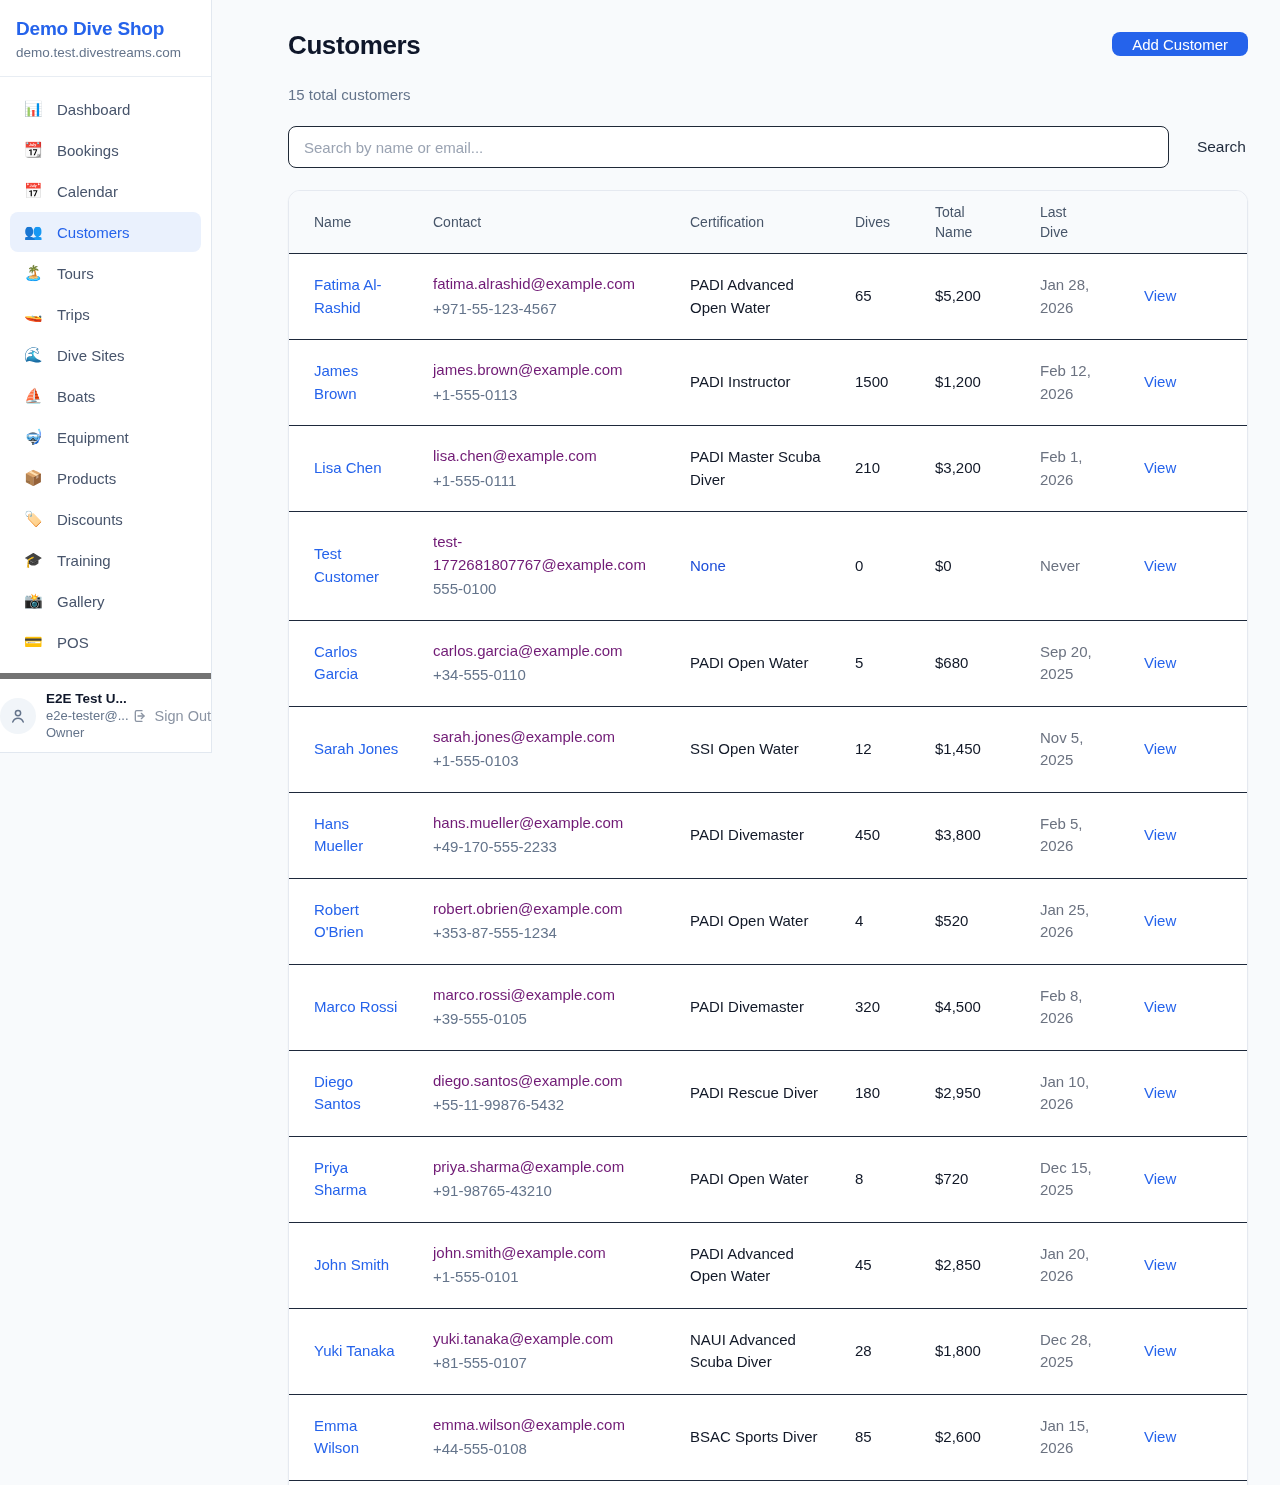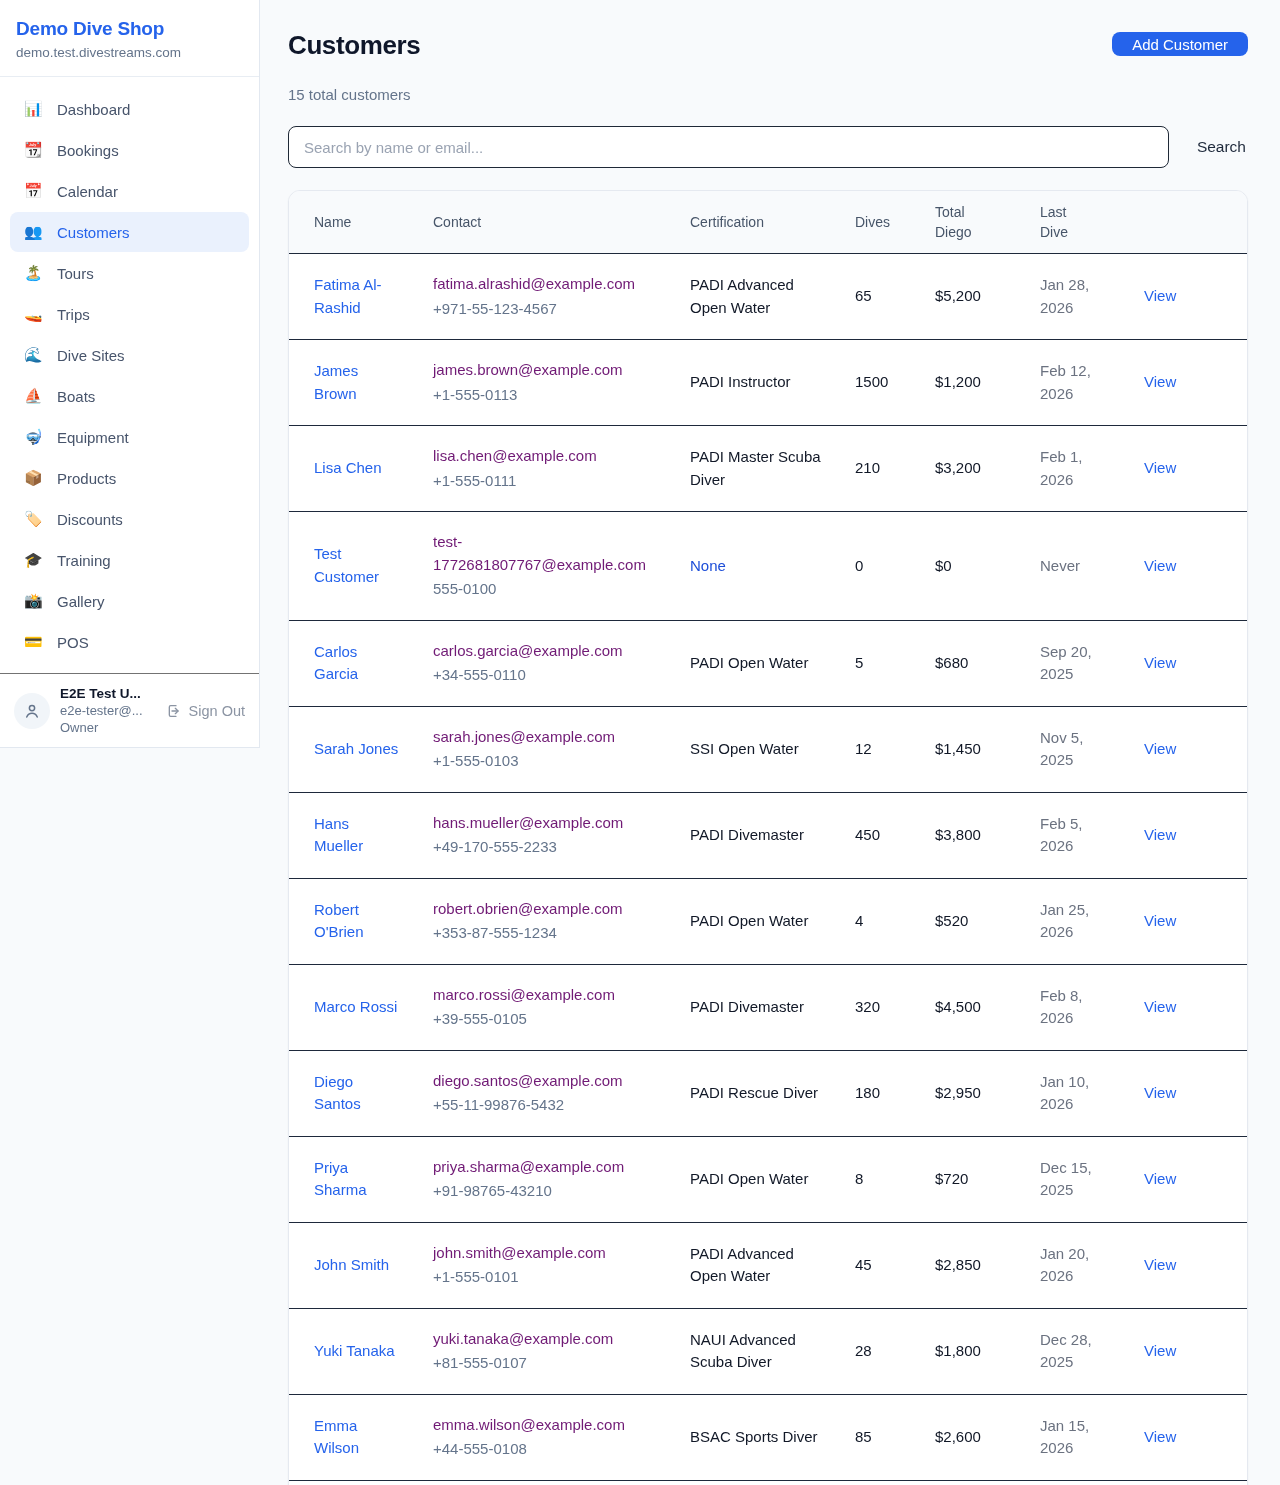--- a/index.html
+++ b/index.html
@@ -7,39 +7,39 @@
   body {
     background: #f8fafc;
     font-family: "Liberation Sans", sans-serif;
     color: #0f172a;
     position: relative;
   }
 
   
   .sidebar {
     position: absolute; top: 0; left: 0;
-    width: 260px;
+    width: 212px;
     background: #ffffff;
     border-right: 1px solid #e2e8f0;
     border-bottom: 1px solid #e2e8f0;
   }
   .sidebar-header { padding: 18px 16px 16px 16px; border-bottom: 1px solid #e8edf3; }
   .shop-name { color: #2563eb; font-size: 19px; font-weight: bold; letter-spacing: -0.2px; }
   .shop-domain { color: #64748b; font-size: 13.5px; margin-top: 5px; }
   .nav { padding: 12px 10px 10px 10px; }
   .nav-item {
     display: flex; align-items: center; gap: 13px;
     padding: 11px 14px; border-radius: 8px;
     color: #47546b; font-size: 15px; cursor: pointer; margin-bottom: 1px;
   }
   .nav-item.active { background: #eaf1fd; color: #2563eb; }
   .nav-icon { width: 20px; font-size: 15px; text-align: center; flex: 0 0 20px; }
   .user-footer {
-    border-top: 1px solid #737373;
-    padding: 12px 14px; display: flex; align-items: center; gap: 10px;
+    border-top: 6px solid #737373;
+    padding: 12px 0; display: flex; align-items: center; gap: 10px;
   }
   .avatar {
     width: 36px; height: 36px; border-radius: 50%;
     background: #f1f5f9; display: flex; align-items: center; justify-content: center;
     flex: 0 0 36px; color: #64748b;
   }
   .user-info { flex: 1; min-width: 0; }
   .user-name { font-size: 13.5px; font-weight: bold; color: #0f172a; white-space: nowrap; }
   .user-email, .user-role { font-size: 13px; color: #64748b; margin-top: 2px; white-space: nowrap; }
   .signout {
@@ -213,21 +213,21 @@
           <col style="width:105px">
           <col style="width:104px">
           <col style="width:122px">
       </colgroup>
       <thead>
         <tr>
             <th><span>Name</span></th>
             <th><span>Contact</span></th>
             <th><span>Certification</span></th>
             <th><span>Dives</span></th>
-            <th><span class="th-narrow">Total Diego</span></th>
+            <th><span class="th-narrow">Total Name</span></th>
             <th><span class="th-narrow">Last Dive</span></th>
             <th><span></span></th>
           </tr>
       </thead>
       <tbody>
           <tr>
     <td><a class="name-link">Fatima Al-Rashid</a></td>
     <td>
       <div class="email">fatima.alrashid@example.com</div>
       <div class="phone">+971-55-123-4567</div>

